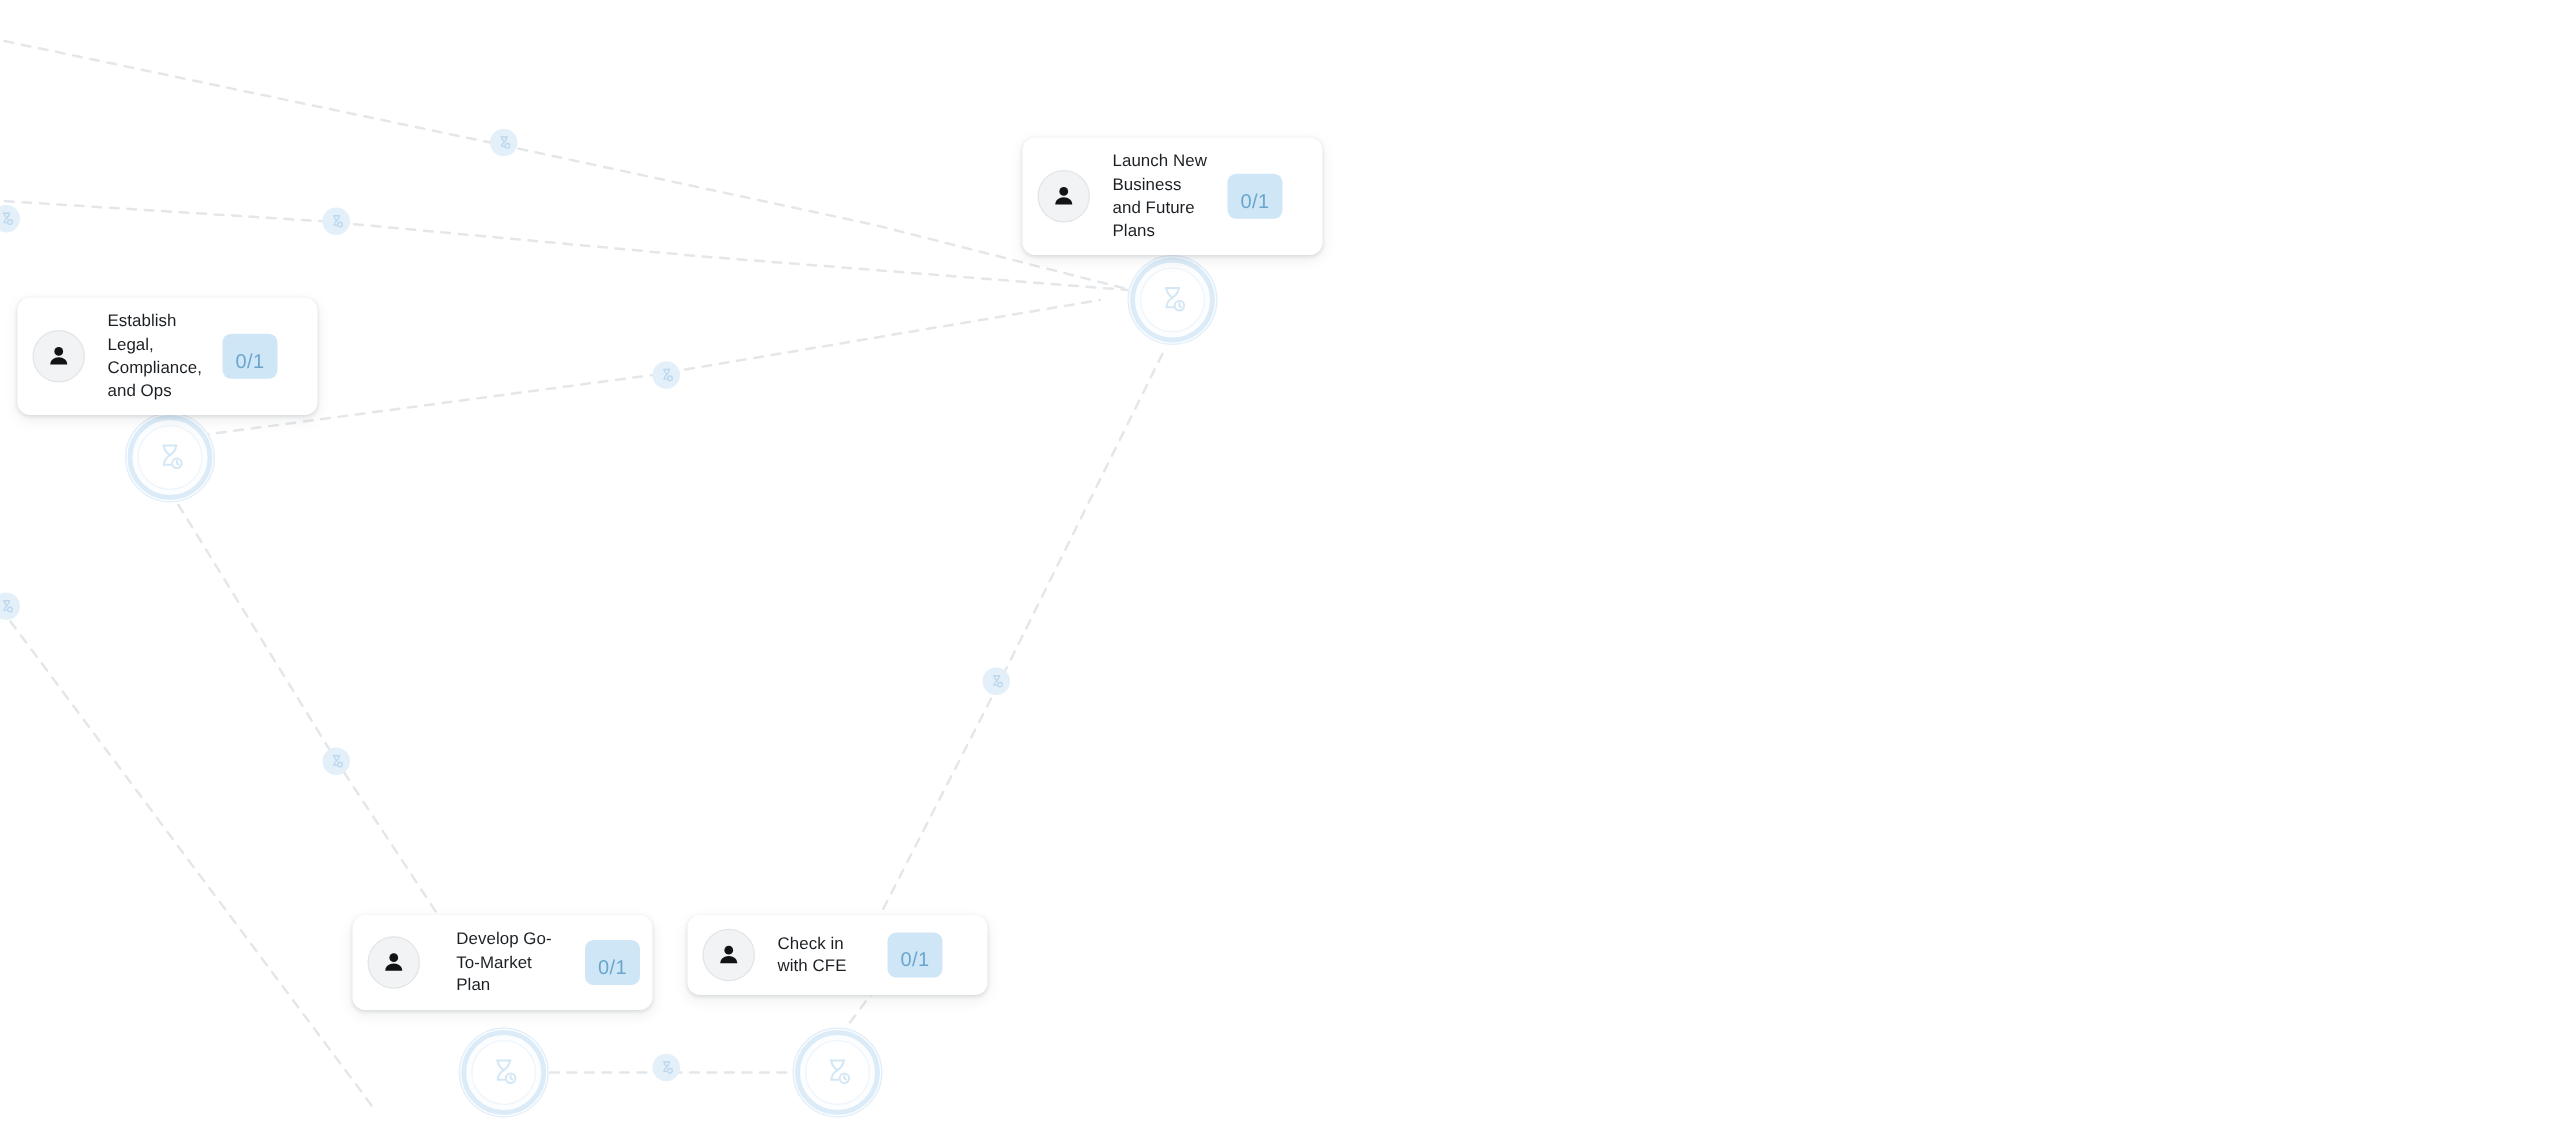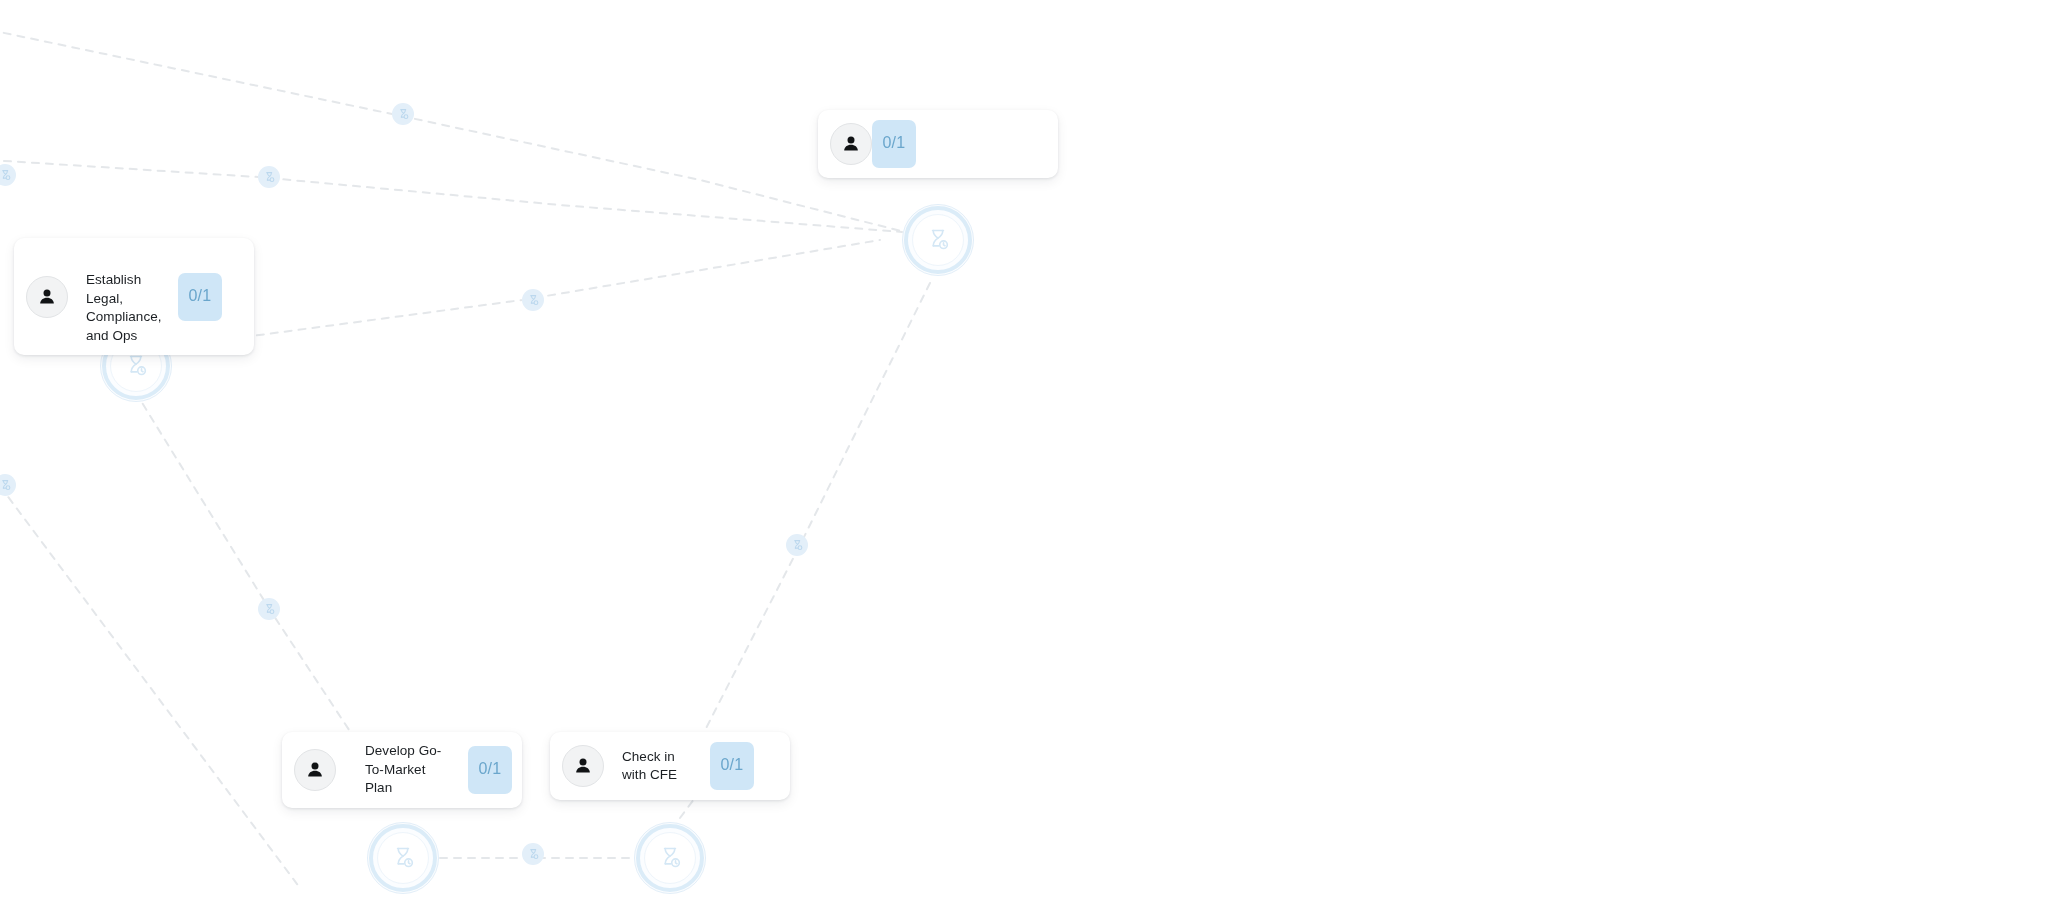--- a/index.html
+++ b/index.html
@@ -62,21 +62,21 @@
     line-height: 18.5px;
     color: #1b1f23;
     padding: 0 14px 0 18px;
     letter-spacing: 0.05px;
     word-break: normal;
   }
 
   .count-badge {
     flex: 0 0 auto;
     min-width: 44px;
-    height: 48px;
+    height: 36px;
     border-radius: 7px;
     background: #cfe6f7;
     color: #6aa6cc;
     font-size: 16px;
     line-height: 46px;
     text-align: center;
     padding: 0 8px;
     letter-spacing: 0.3px;
   }
 
@@ -308,32 +308,33 @@
   <div id="task-card-container">
       <div class="task-card" style="left: 818px; top: 110px; width: 240px; min-height: 64px;">
         <div class="avatar">
           <span>
             <svg width="24" height="24" viewBox="0 0 24 24" fill="#111315">
               <circle cx="12" cy="8.1" r="3.5"></circle>
               <path d="M5.2 18.6c0-3.6 3.05-5.9 6.8-5.9s6.8 2.3 6.8 5.9z"></path>
             </svg>
           </span>
         </div>
+        <div class="task-title" style="max-width: 110px;">Launch New Business and Future Plans</div>
         <div class="count-badge">0/1</div>
       </div>
       <div class="task-card" style="left: 14px; top: 238px; width: 240px; min-height: 64px;">
         <div class="avatar">
           <span>
             <svg width="24" height="24" viewBox="0 0 24 24" fill="#111315">
               <circle cx="12" cy="8.1" r="3.5"></circle>
               <path d="M5.2 18.6c0-3.6 3.05-5.9 6.8-5.9s6.8 2.3 6.8 5.9z"></path>
             </svg>
           </span>
         </div>
-        <div class="task-title" style="max-width: 110px; margin-top: 23px;">Establish Legal, Compliance, and Ops</div>
+        <div class="task-title" style="max-width: 110px;">Establish Legal, Compliance, and Ops</div>
         <div class="count-badge">0/1</div>
       </div>
       <div class="task-card" style="left: 282px; top: 732px; width: 240px; min-height: 64px; justify-content: space-between;">
         <div class="avatar">
           <span>
             <svg width="24" height="24" viewBox="0 0 24 24" fill="#111315">
               <circle cx="12" cy="8.1" r="3.5"></circle>
               <path d="M5.2 18.6c0-3.6 3.05-5.9 6.8-5.9s6.8 2.3 6.8 5.9z"></path>
             </svg>
           </span>

